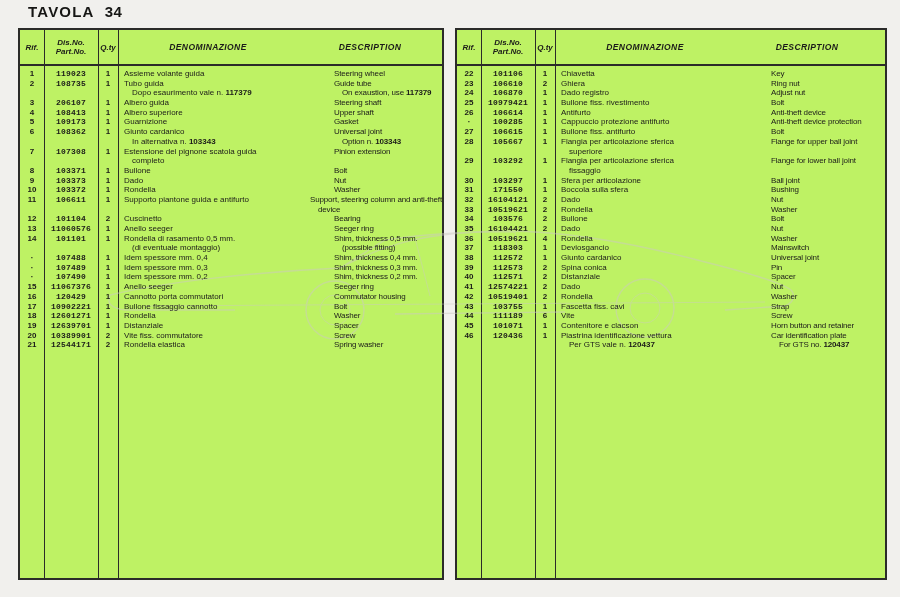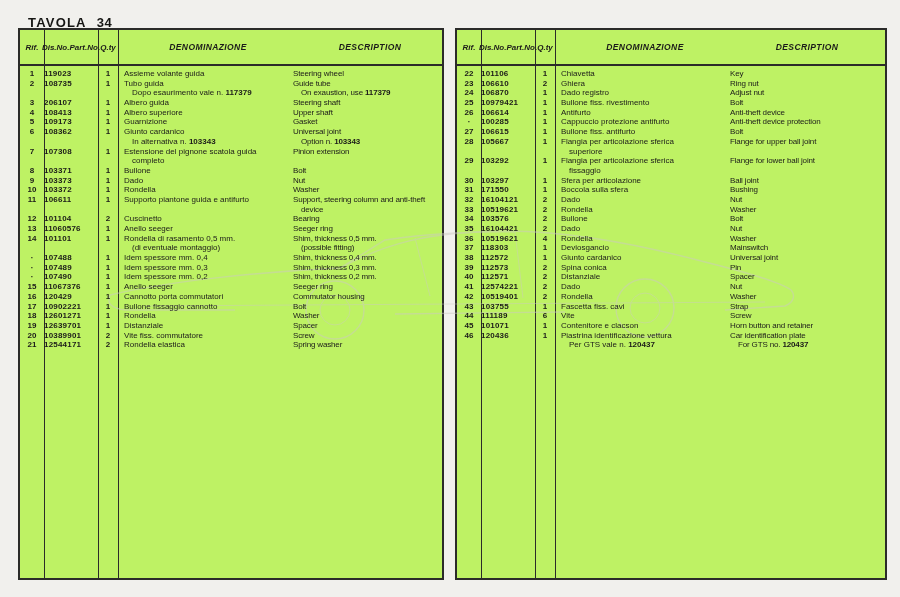--- a/index.html
+++ b/index.html
@@ -4,22 +4,22 @@
 <style>
   html,body{margin:0;padding:0;}
   body{
     width:900px;height:597px;overflow:hidden;position:relative;
     background:#f1f0ed;
     font-family:"Liberation Sans","DejaVu Sans",sans-serif;
     color:#1b1b19;
     -webkit-font-smoothing:antialiased;
   }
   .page-title{
-    position:absolute;left:28px;top:15px;
-    font-size:13px;font-weight:bold;letter-spacing:1.2px;color:#161614;
+    position:absolute;left:28px;top:3px;
+    font-size:15px;font-weight:bold;letter-spacing:1.2px;color:#161614;
   }
   .page-title .tnum{margin-left:10px;letter-spacing:0.5px;}
 
   .ptable{
     position:absolute;top:28px;height:552px;box-sizing:border-box;
     background:#bef264;border:2px solid #2b2b29;
   }
   .t-left{left:18px;width:426px;}
   .t-right{left:455px;width:432px;}
 
@@ -27,32 +27,32 @@
   .vl1{left:24px;} .vl2{left:78px;} .vl3{left:98px;}
   .head-rule{position:absolute;left:0;right:0;top:34px;height:0;border-top:2px solid #2b2b29;}
 
   .hcell{
     position:absolute;top:0;height:34px;
     display:flex;align-items:center;justify-content:center;
     font-style:italic;font-weight:bold;font-size:8px;line-height:9px;
     text-align:center;color:#1b1b19;
   }
   .h-rif{left:0;width:24px;}
-  .h-dis{left:24px;width:54px;flex-direction:row;align-items:center;}
+  .h-dis{left:24px;width:54px;flex-direction:column;align-items:center;}
   .h-qty{left:78px;width:20px;}
   .h-denom{left:104px;width:168px;font-size:8.5px;letter-spacing:0.4px;}
   .h-desc{left:272px;width:156px;font-size:8.5px;letter-spacing:0.4px;}
 
   .rows{position:absolute;left:0;right:0;top:36px;padding-top:3px;}
   .row{display:flex;align-items:flex-start;}
   .ln{height:9.7px;line-height:9.7px;font-size:8px;white-space:nowrap;}
   .c-rif{width:24px;text-align:center;font-weight:bold;}
-  .c-part{width:54px;font-weight:bold;letter-spacing:0.2px;}
+  .c-part{width:54px;text-align:center;font-weight:bold;letter-spacing:0.2px;font-family:Liberation Mono, monospace;}
   .c-qty{width:20px;text-align:center;font-weight:bold;}
-  .c-dd{flex:1;display:flex;min-width:0;}
+  .c-dd{flex:1;display:flex;min-width:0;gap:41px;}
   .c-denom{width:174px;box-sizing:border-box;padding-left:6px;}
   .c-desc{flex:1;box-sizing:border-box;padding-left:1px;letter-spacing:-0.15px;}
   .cont{padding-left:8px;}
   .b{font-weight:bold;}
 
   .watermark{
     position:absolute;left:85px;top:198px;width:730px;height:185px;
     opacity:0.5;pointer-events:none;z-index:5;
   }
   .rows,.hcell{z-index:6;position:absolute;}

